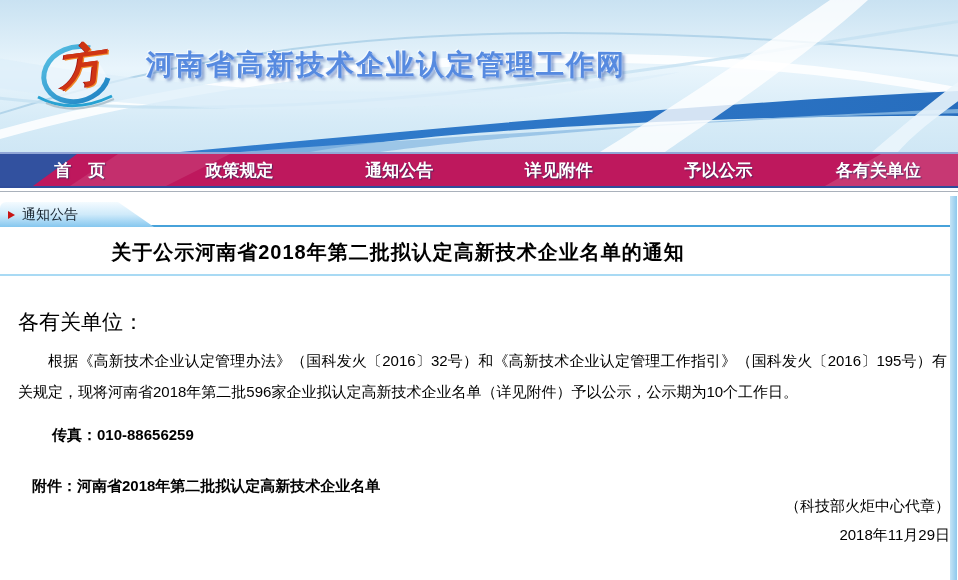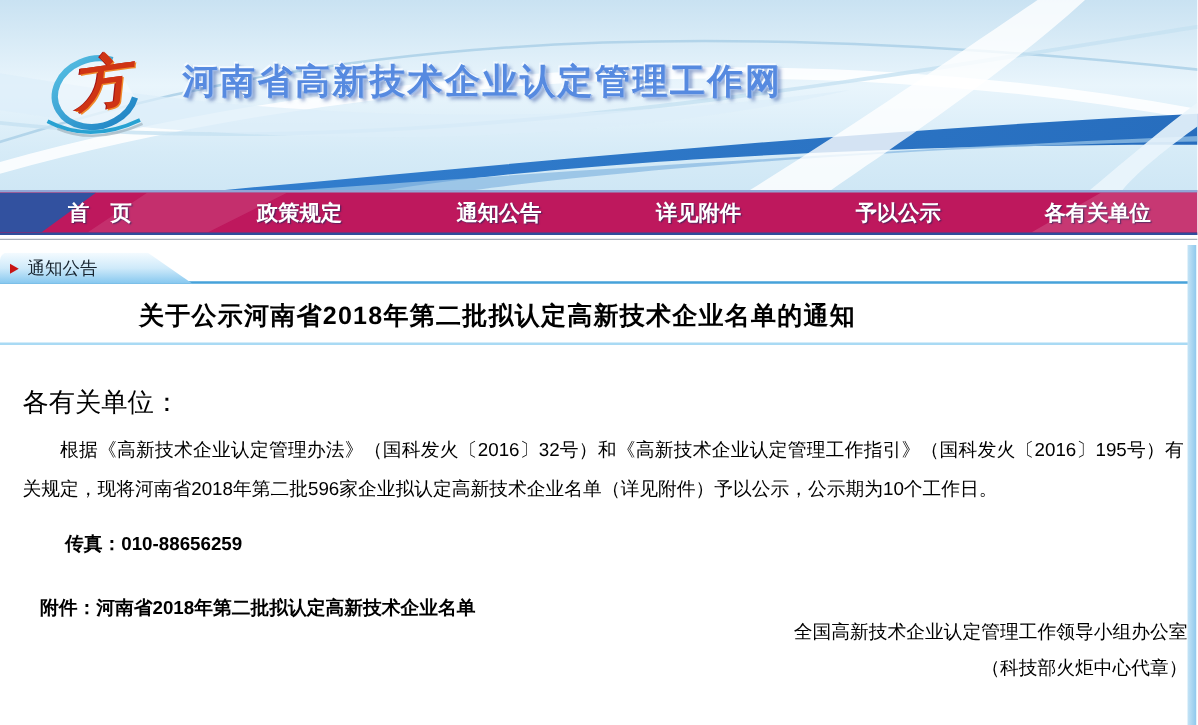--- a/index.html
+++ b/index.html
@@ -174,17 +174,17 @@
 
 <p class="salutation">各有关单位：</p>
 
 <p class="body-para">根据《高新技术企业认定管理办法》（国科发火〔2016〕32号）和《高新技术企业认定管理工作指引》（国科发火〔2016〕195号）有关规定，现将河南省2018年第二批596家企业拟认定高新技术企业名单（详见附件）予以公示，公示期为10个工作日。</p>
 
 <p class="fax-line"><span>传真：</span><span>010-88656259</span></p>
 
 <p class="attachment-line"><span>附件：</span><a class="attachment-link">河南省2018年第二批拟认定高新技术企业名单</a></p>
 
 <div class="signature">
-  <p>全国高新技术企业认定管理工作领导小组办公室</p>
   <p>（科技部火炬中心代章）</p>
+  <p>2018年11月29日</p>
 </div>
 
 <div class="right-band"></div>
 
 </body></html>

